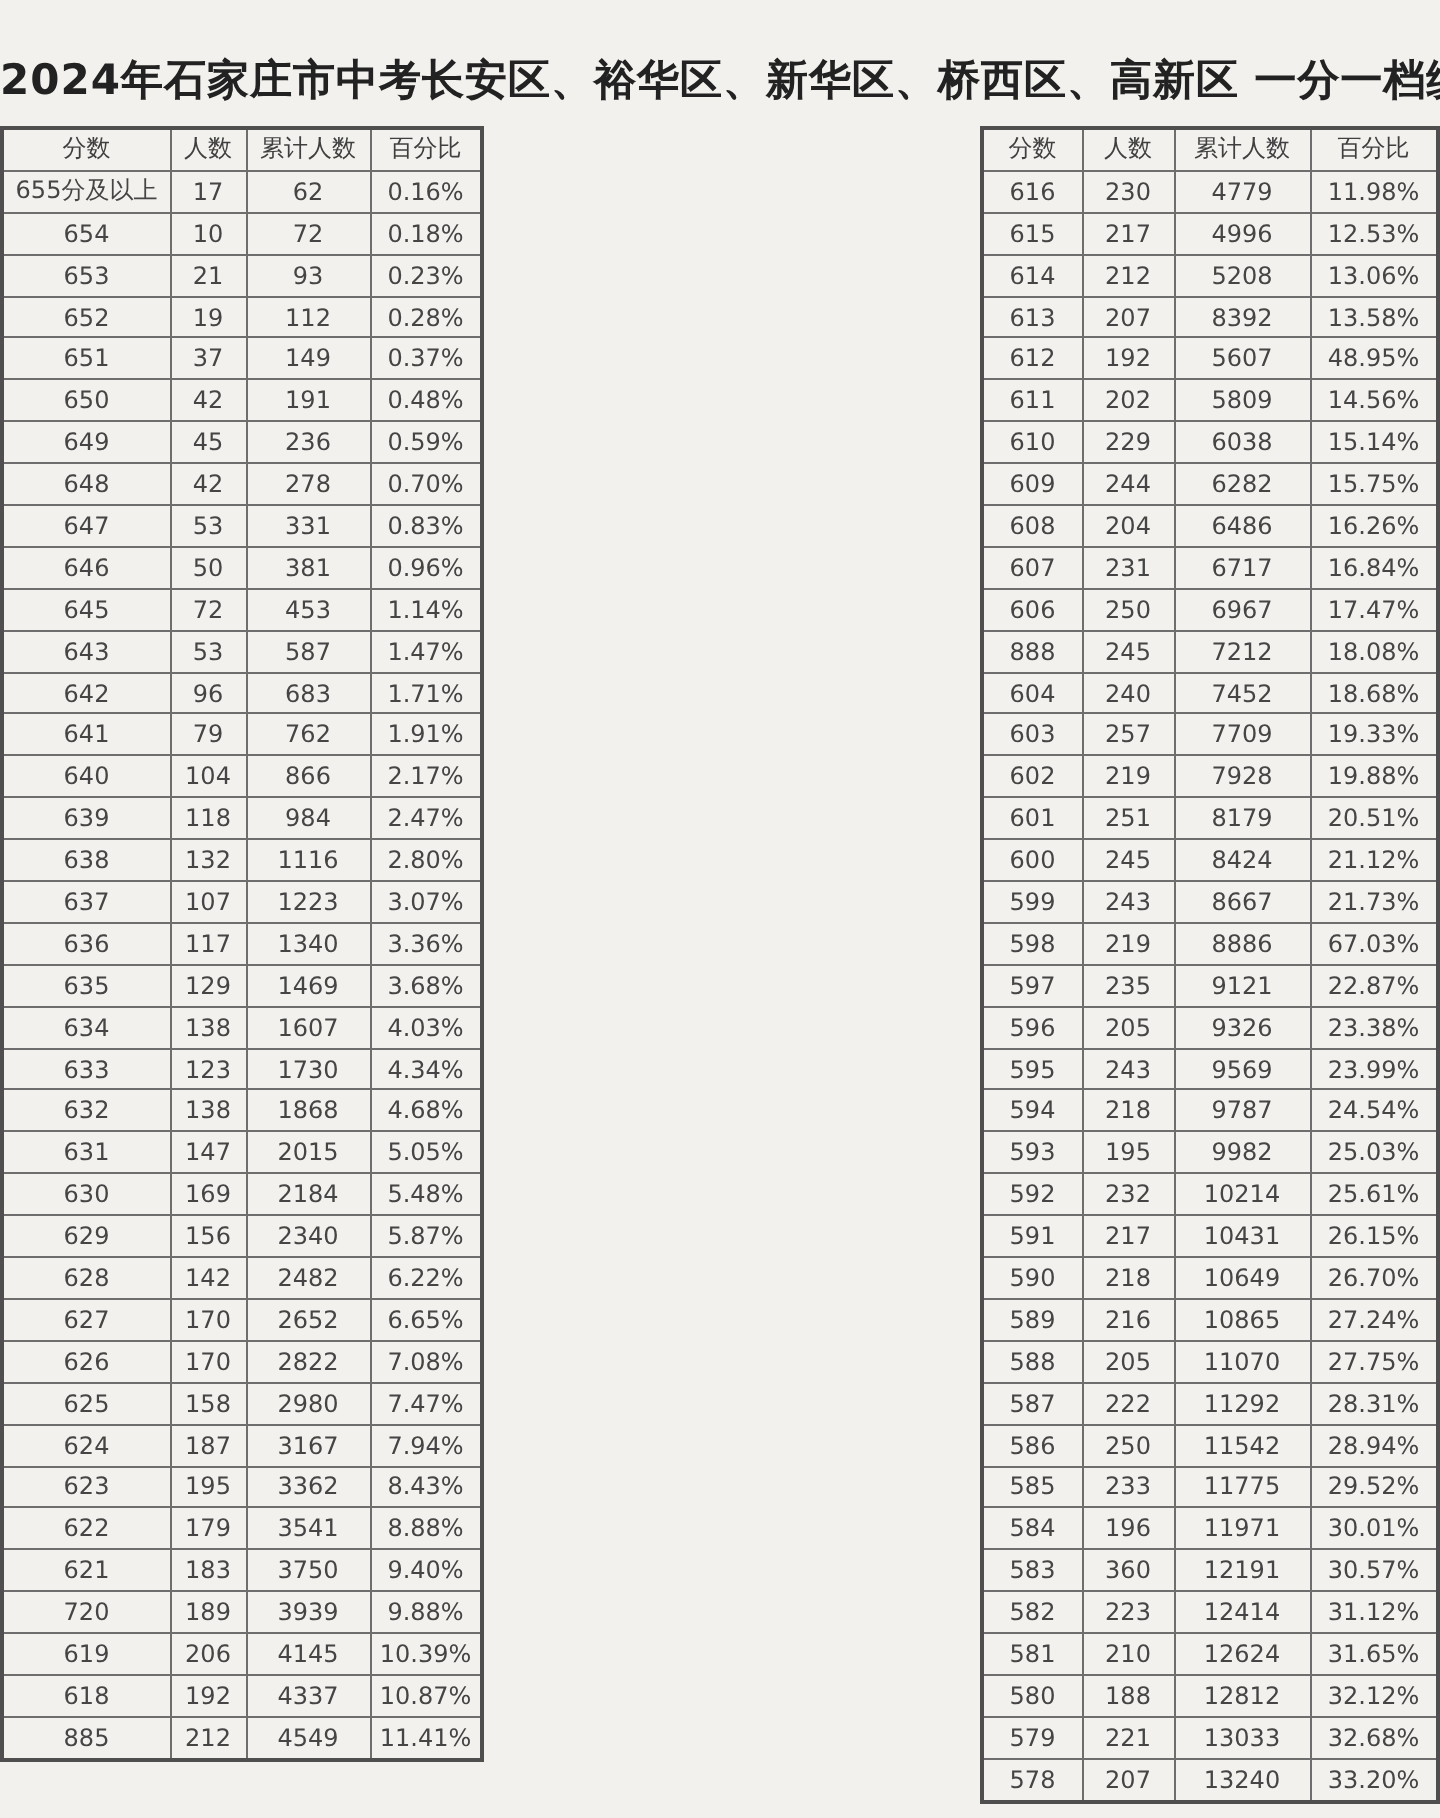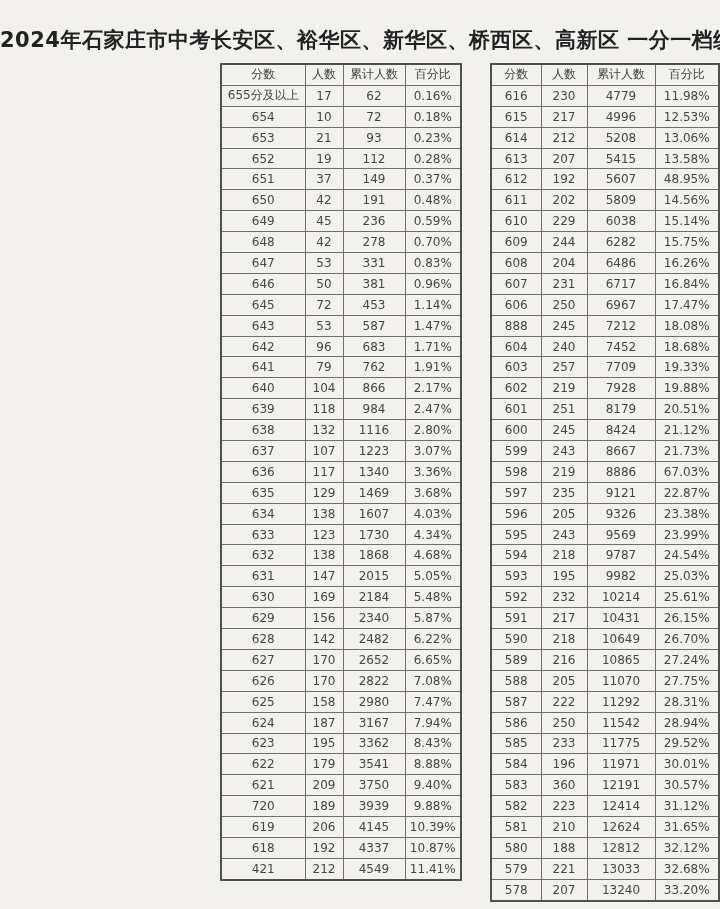--- a/index.html
+++ b/index.html
@@ -21,21 +21,21 @@
     margin:0;padding:26px 0 9px 0;
     text-align:center;
     font-size:21px;
     font-weight:bold;
     color:var(--title);
     letter-spacing:0.5px;
     white-space:nowrap;
   }
   .tables{
     display:flex;
-    justify-content:flex-end;
+    justify-content:space-between;
     align-items:flex-start;
     gap:28px;
   }
   table.score-table{
     border-collapse:collapse;
     border:2px solid var(--border-outer);
     font-size:12px;
     color:var(--text);
     table-layout:fixed;
   }
@@ -276,21 +276,21 @@
             <td>8.43%</td>
           </tr>
           <tr>
             <td>622</td>
             <td>179</td>
             <td>3541</td>
             <td>8.88%</td>
           </tr>
           <tr>
             <td>621</td>
-            <td>209</td>
+            <td>183</td>
             <td>3750</td>
             <td>9.40%</td>
           </tr>
           <tr>
             <td>720</td>
             <td>189</td>
             <td>3939</td>
             <td>9.88%</td>
           </tr>
           <tr>
@@ -299,21 +299,21 @@
             <td>4145</td>
             <td>10.39%</td>
           </tr>
           <tr>
             <td>618</td>
             <td>192</td>
             <td>4337</td>
             <td>10.87%</td>
           </tr>
           <tr>
-            <td>421</td>
+            <td>885</td>
             <td>212</td>
             <td>4549</td>
             <td>11.41%</td>
           </tr>
         </tbody>
       </table>
     <table class="score-table" data-table="right_table">
       <colgroup>
         <col class="c1">
           <col class="c2">
@@ -343,21 +343,21 @@
           </tr>
           <tr>
             <td>614</td>
             <td>212</td>
             <td>5208</td>
             <td>13.06%</td>
           </tr>
           <tr>
             <td>613</td>
             <td>207</td>
-            <td>5415</td>
+            <td>8392</td>
             <td>13.58%</td>
           </tr>
           <tr>
             <td>612</td>
             <td>192</td>
             <td>5607</td>
             <td>48.95%</td>
           </tr>
           <tr>
             <td>611</td>

